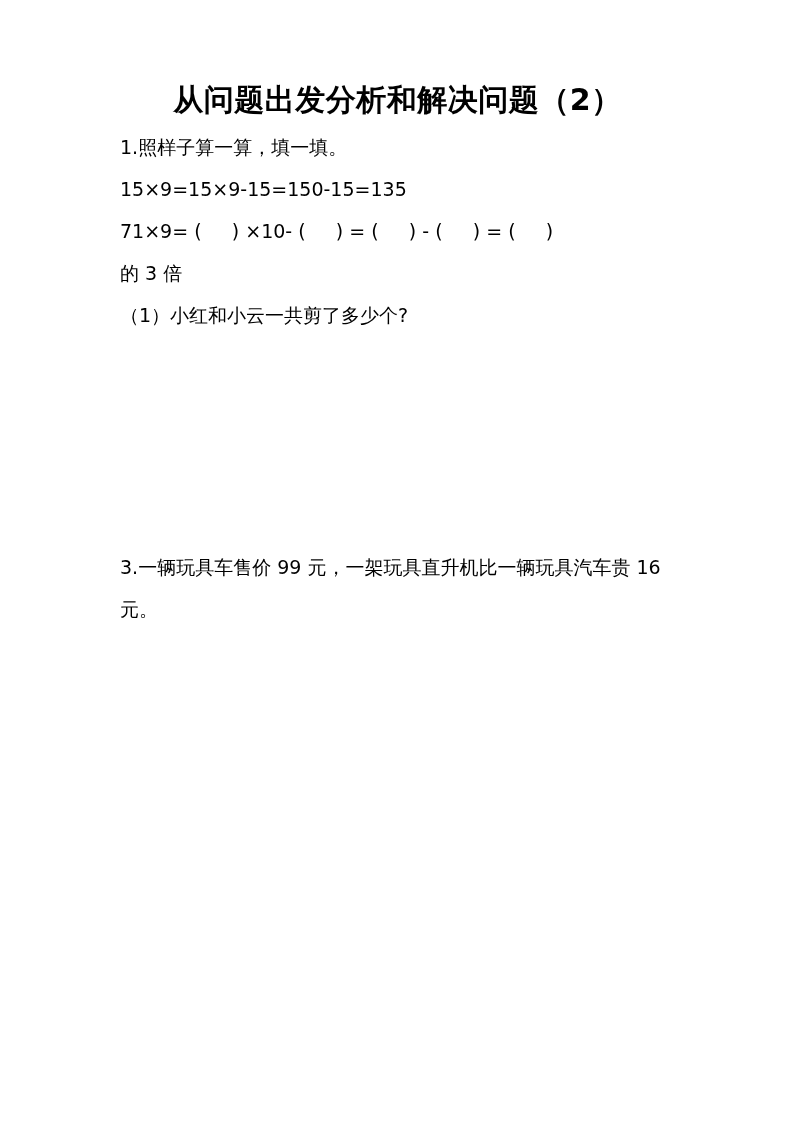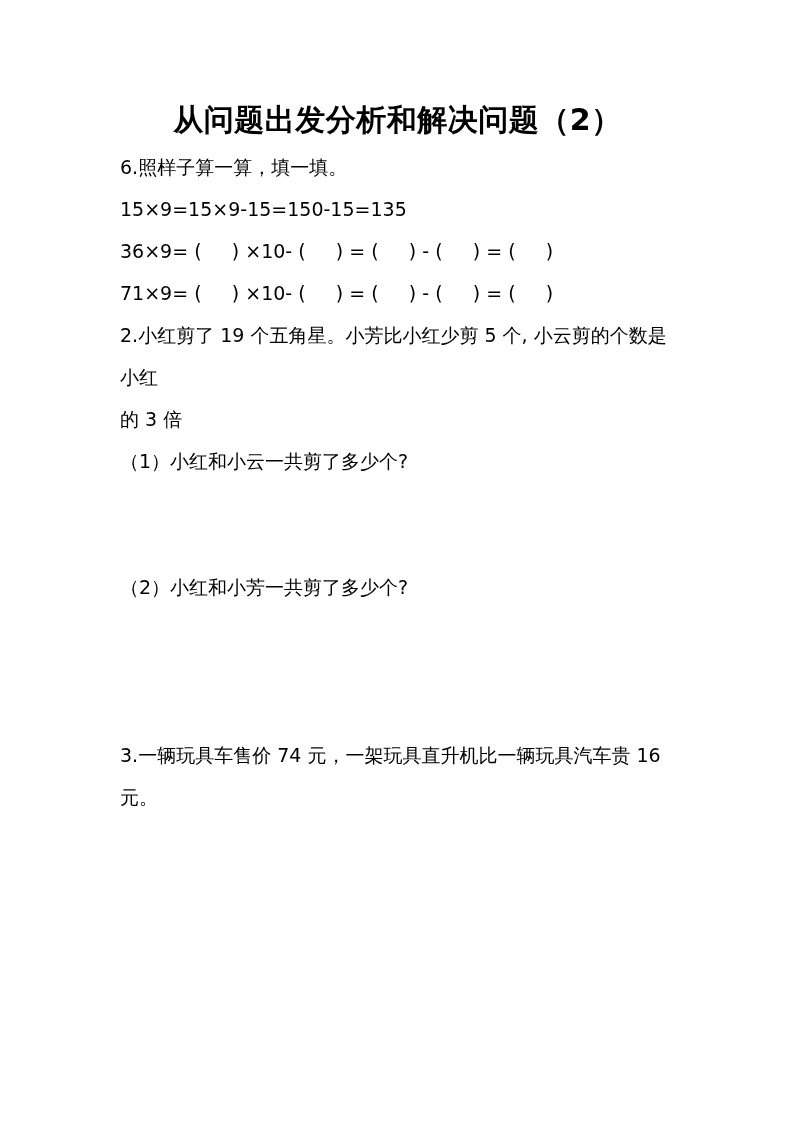--- a/index.html
+++ b/index.html
@@ -11,21 +11,21 @@
     height: 1122px;
     background: #ffffff;
     color: #000000;
     font-family: "DejaVu Sans", sans-serif;
     overflow: hidden;
   }
   .page {
     box-sizing: border-box;
     width: 793px;
     height: 1122px;
-    padding: 98px 118px 0 120px;
+    padding: 78px 118px 0 120px;
     background: #ffffff;
   }
   .title {
     margin: 0 0 4px 0;
     text-align: center;
     font-size: 30px;
     line-height: 44px;
     font-weight: 700;
     letter-spacing: 0.5px;
   }
@@ -43,37 +43,34 @@
     height: 126px;  
   }
 </style>
 </head>
 <body>
 
 <div class="page">
 
   <h1 class="title">从问题出发分析和解决问题（2）</h1>
 
-  <p class="line">6.照样子算一算，填一填。</p>
+  <p class="line">1.照样子算一算，填一填。</p>
 
   <p class="line">15×9=15×9-15=150-15=135</p>
 
 
-  <p class="line">36×9= (     ) ×10- (     ) = (     ) - (     ) = (     )</p>
 
   <p class="line">71×9= (     ) ×10- (     ) = (     ) - (     ) = (     )</p>
 
-  <p class="line">2.小红剪了 19 个五角星。小芳比小红少剪 5 个, 小云剪的个数是小红</p>
 
   <p class="line">的 3 倍</p>
 
   <p class="line">（1）小红和小云一共剪了多少个?</p>
 
   <div class="answer-space-2"></div>
 
-  <p class="line">（2）小红和小芳一共剪了多少个?</p>
 
   <div class="answer-space-3"></div>
 
-  <p class="line">3.一辆玩具车售价 74 元，一架玩具直升机比一辆玩具汽车贵 16 元。</p>
+  <p class="line">3.一辆玩具车售价 99 元，一架玩具直升机比一辆玩具汽车贵 16 元。</p>
 
 
 </div>
 
 </body></html>

